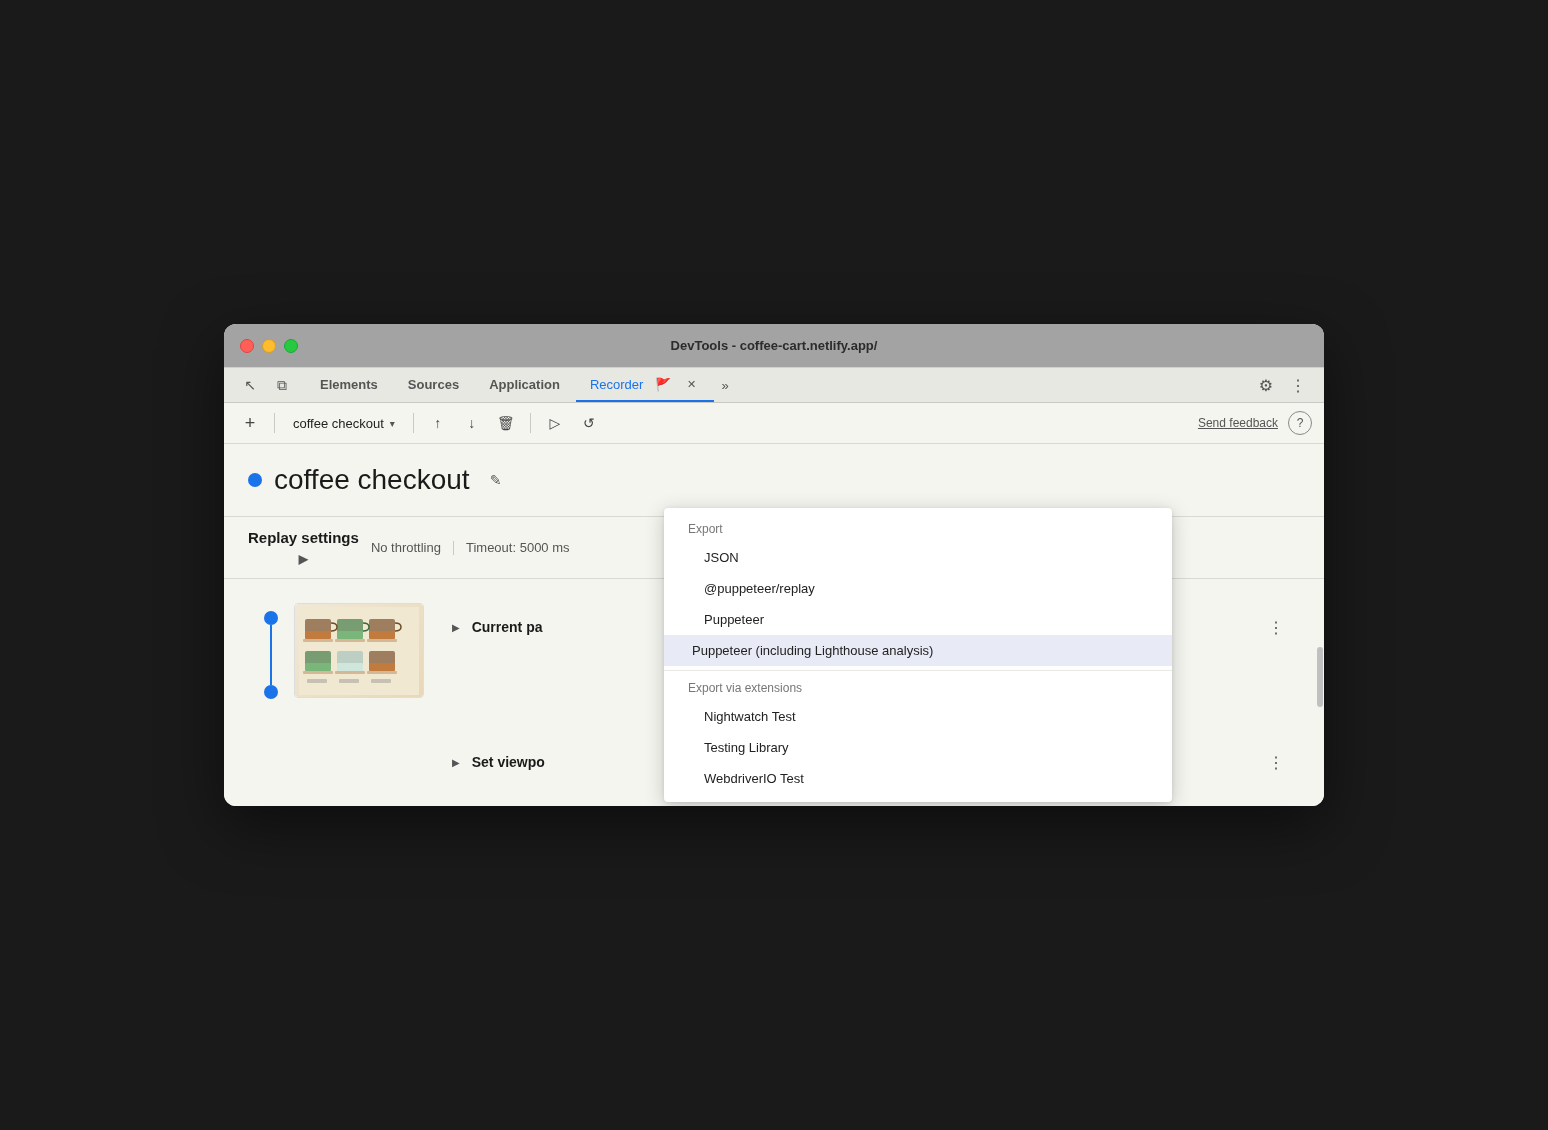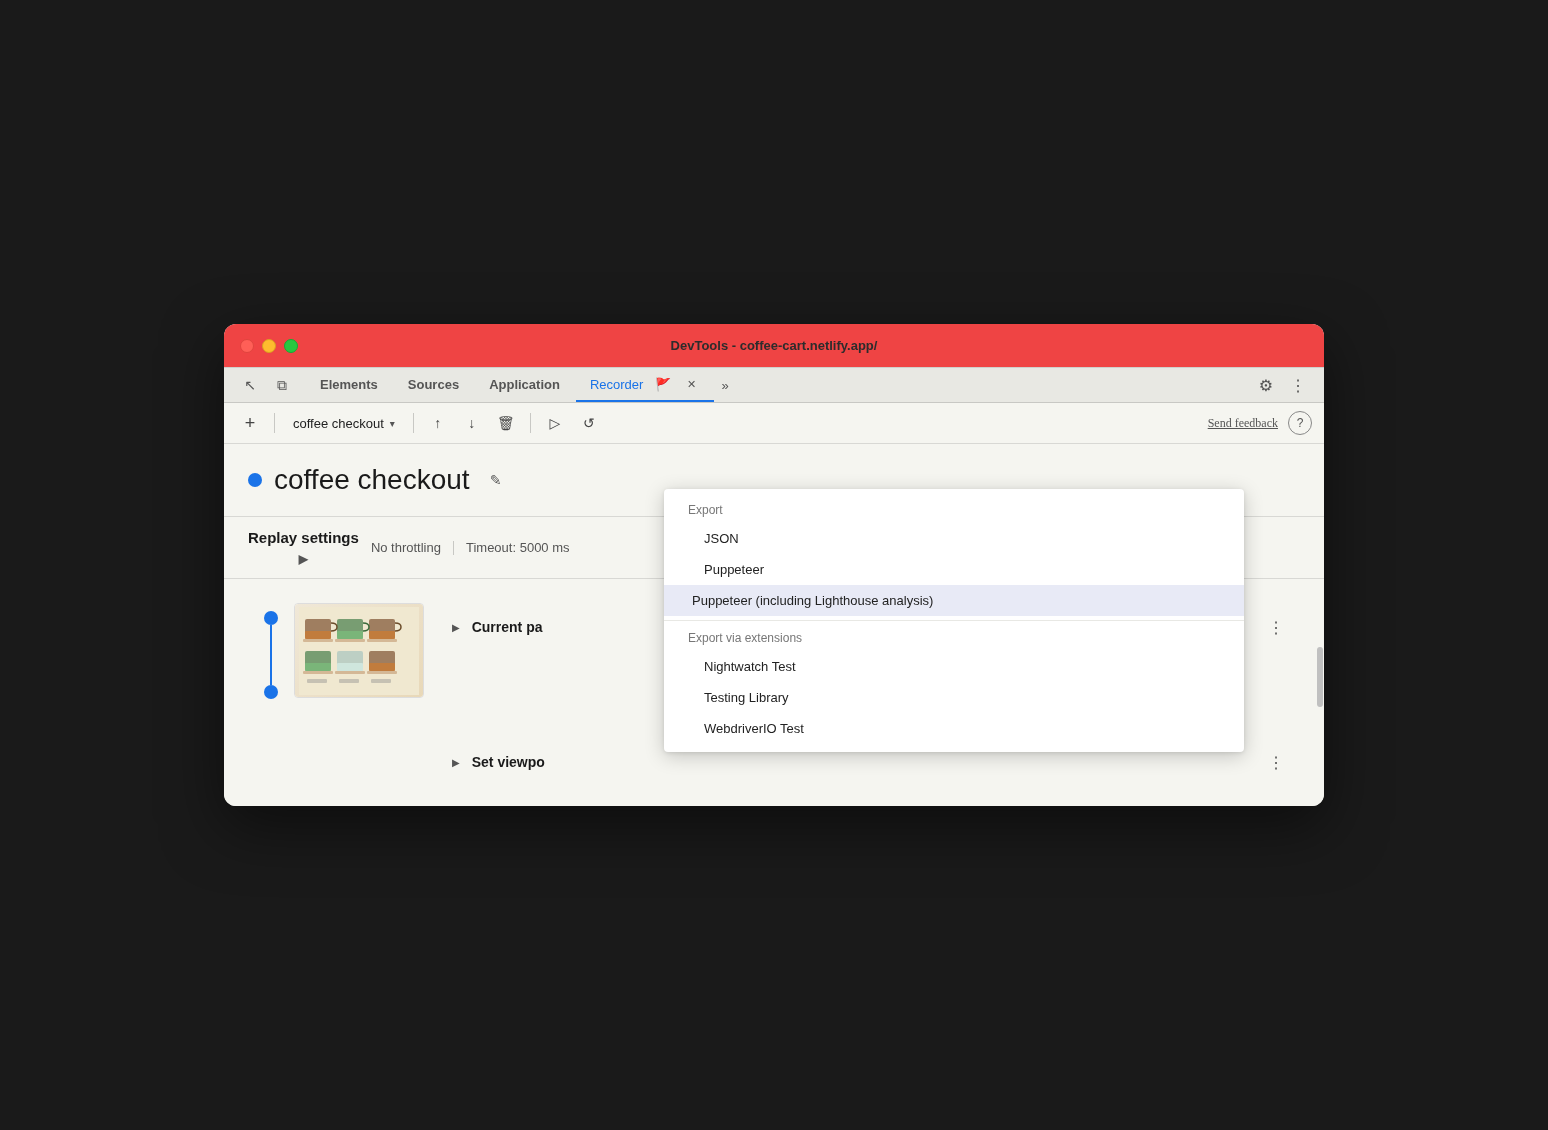--- a/index.html
+++ b/index.html
@@ -16,21 +16,21 @@
     .window {
       width: 1100px;
       background: #f5f5f0;
       border-radius: 12px;
       overflow: hidden;
       box-shadow: 0 20px 60px rgba(0,0,0,0.5);
     }
 
     
     .titlebar {
-      background: #ef4444;
+      background: #a3a3a3;
       display: flex;
       align-items: center;
       justify-content: center;
       padding: 14px 16px;
       position: relative;
       border-bottom: 1px solid #d0d0cc;
     }
 
     .traffic-lights {
       position: absolute;
@@ -210,21 +210,20 @@
     }
 
     .toolbar-spacer { flex: 1; }
 
     .send-feedback-btn {
       font-size: 12px;
       color: #555;
       cursor: pointer;
       text-decoration: underline;
       padding: 4px;
-      font-family: Liberation Serif, serif;
     }
 
     .help-btn {
       width: 24px;
       height: 24px;
       border-radius: 50%;
       border: 1px solid #888;
       display: flex;
       align-items: center;
       justify-content: center;
@@ -404,23 +403,23 @@
       justify-content: center;
       cursor: pointer;
       font-size: 16px;
       color: #555;
       border-radius: 4px;
     }
 
     
     .dropdown-overlay {
       position: absolute;
-      top: 45px;
+      top: 64px;
       left: 440px;
-      width: 580px;
+      width: 508px;
       background: white;
       border-radius: 4px;
       box-shadow: 0 4px 20px rgba(0,0,0,0.2), 0 1px 4px rgba(0,0,0,0.1);
       z-index: 100;
       padding: 8px 0;
     }
 
     .dropdown-section-label {
       padding: 6px 24px;
       font-size: 12px;
@@ -663,20 +662,23 @@
       </div>
     </div>
 
     <div class="dropdown-overlay">
       <div class="dropdown-section-label">Export</div>
 
       <div class="dropdown-item">
         <span>JSON</span>
       </div>
       <div class="dropdown-item">
+        <span>@puppeteer/replay</span>
+      </div>
+      <div class="dropdown-item">
         <span>Puppeteer</span>
       </div>
       <div class="dropdown-item highlighted">
         <span>Puppeteer (including Lighthouse analysis)</span>
       </div>
 
       <div class="dropdown-separator"></div>
 
       <div class="dropdown-section-label">Export via extensions</div>
 

